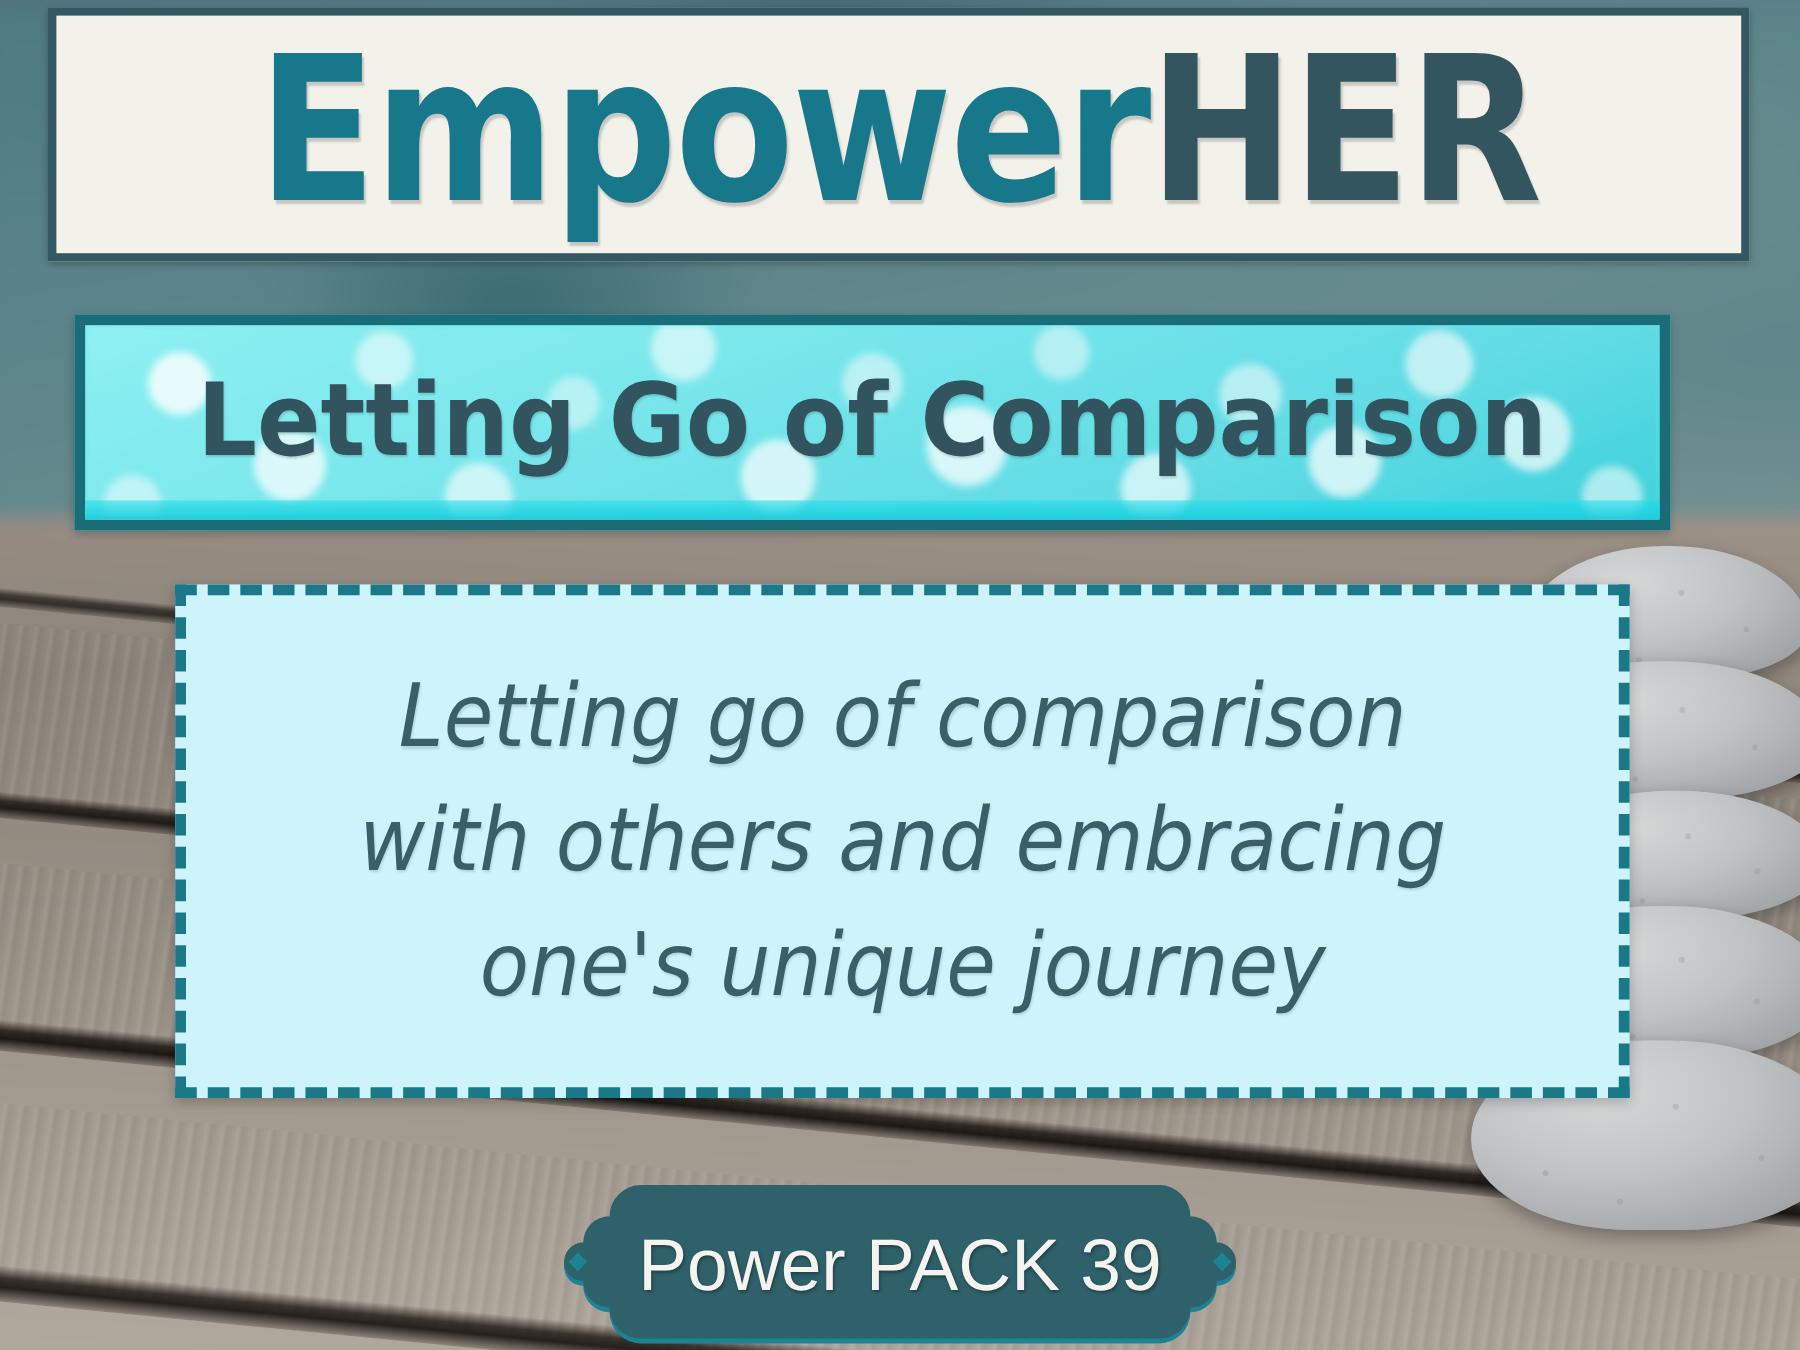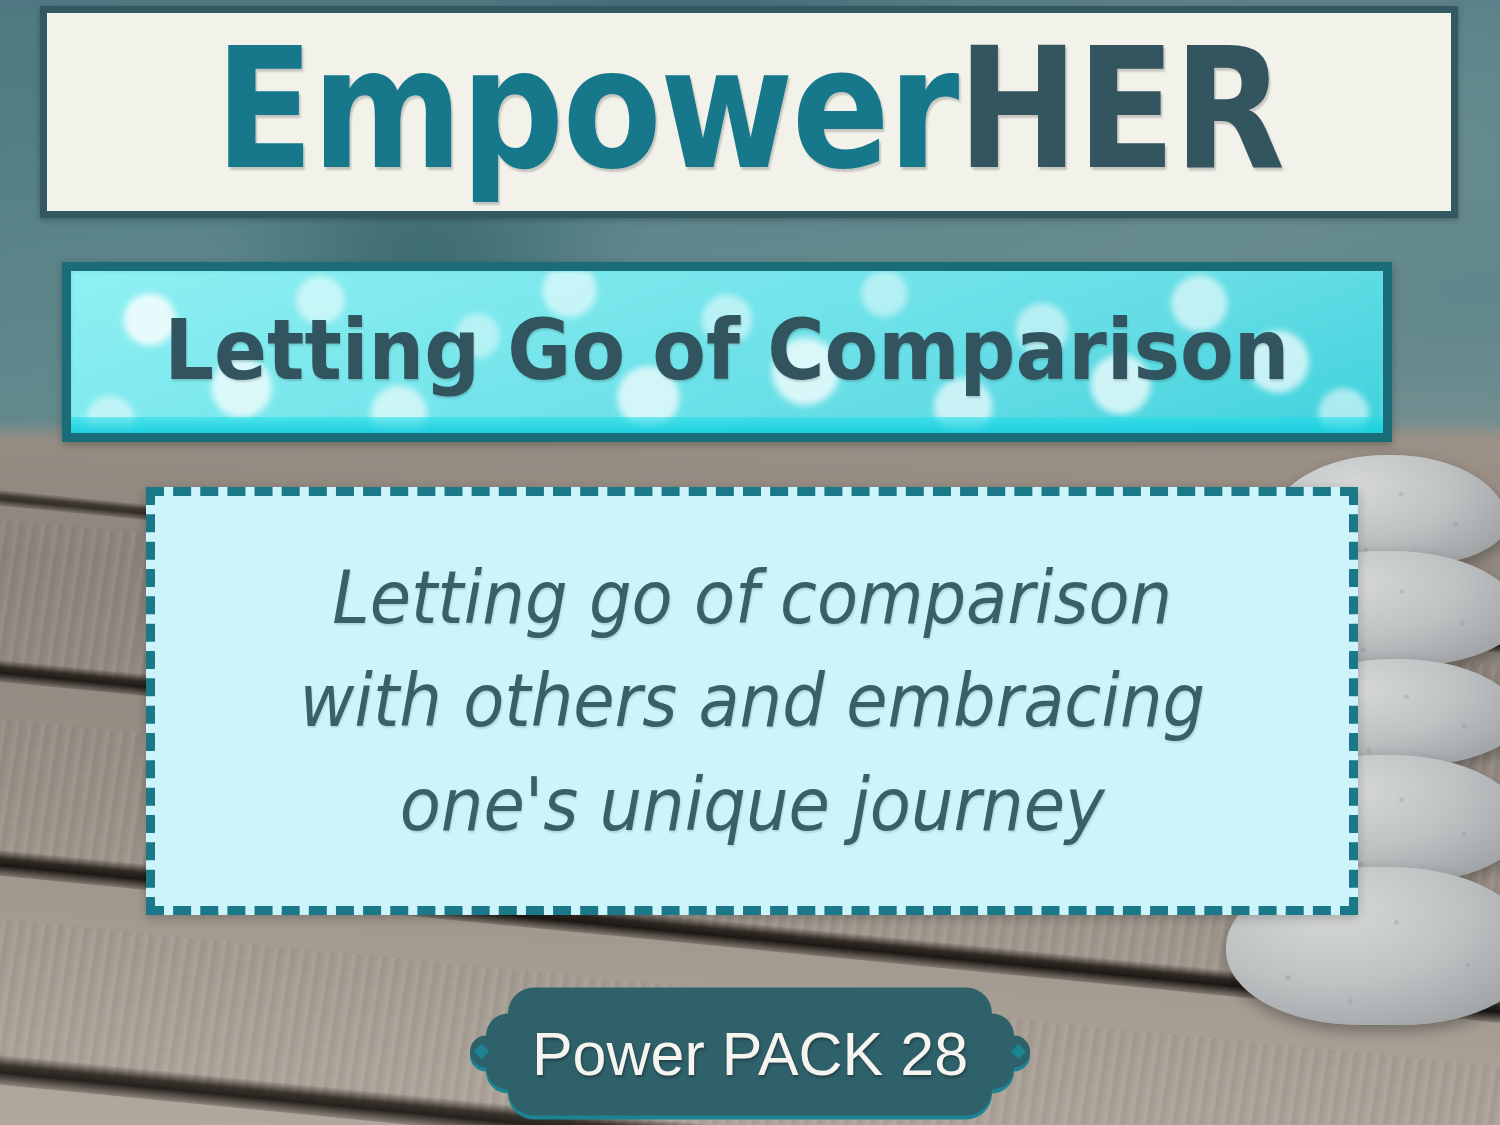--- a/index.html
+++ b/index.html
@@ -303,16 +303,16 @@
                  h -432
                  a 26 26 0 0 1 -26 -26
                  a 22 22 0 0 1 -22 -22
                  a 16 16 0 0 1 -16 -16 Z" fill="#2f616b"></path>
 
         <rect x="36" y="68" width="11" height="11" transform="rotate(45 41.5 73.5)" fill="#1c8393"></rect>
 
         <rect x="573" y="68" width="11" height="11" transform="rotate(45 578.5 73.5)" fill="#1c8393"></rect>
       </g>
     </svg>
-    <div class="badge-label">Power PACK 28</div>
+    <div class="badge-label">Power PACK 39</div>
   </div>
 
 </div>
 
 </body></html>

